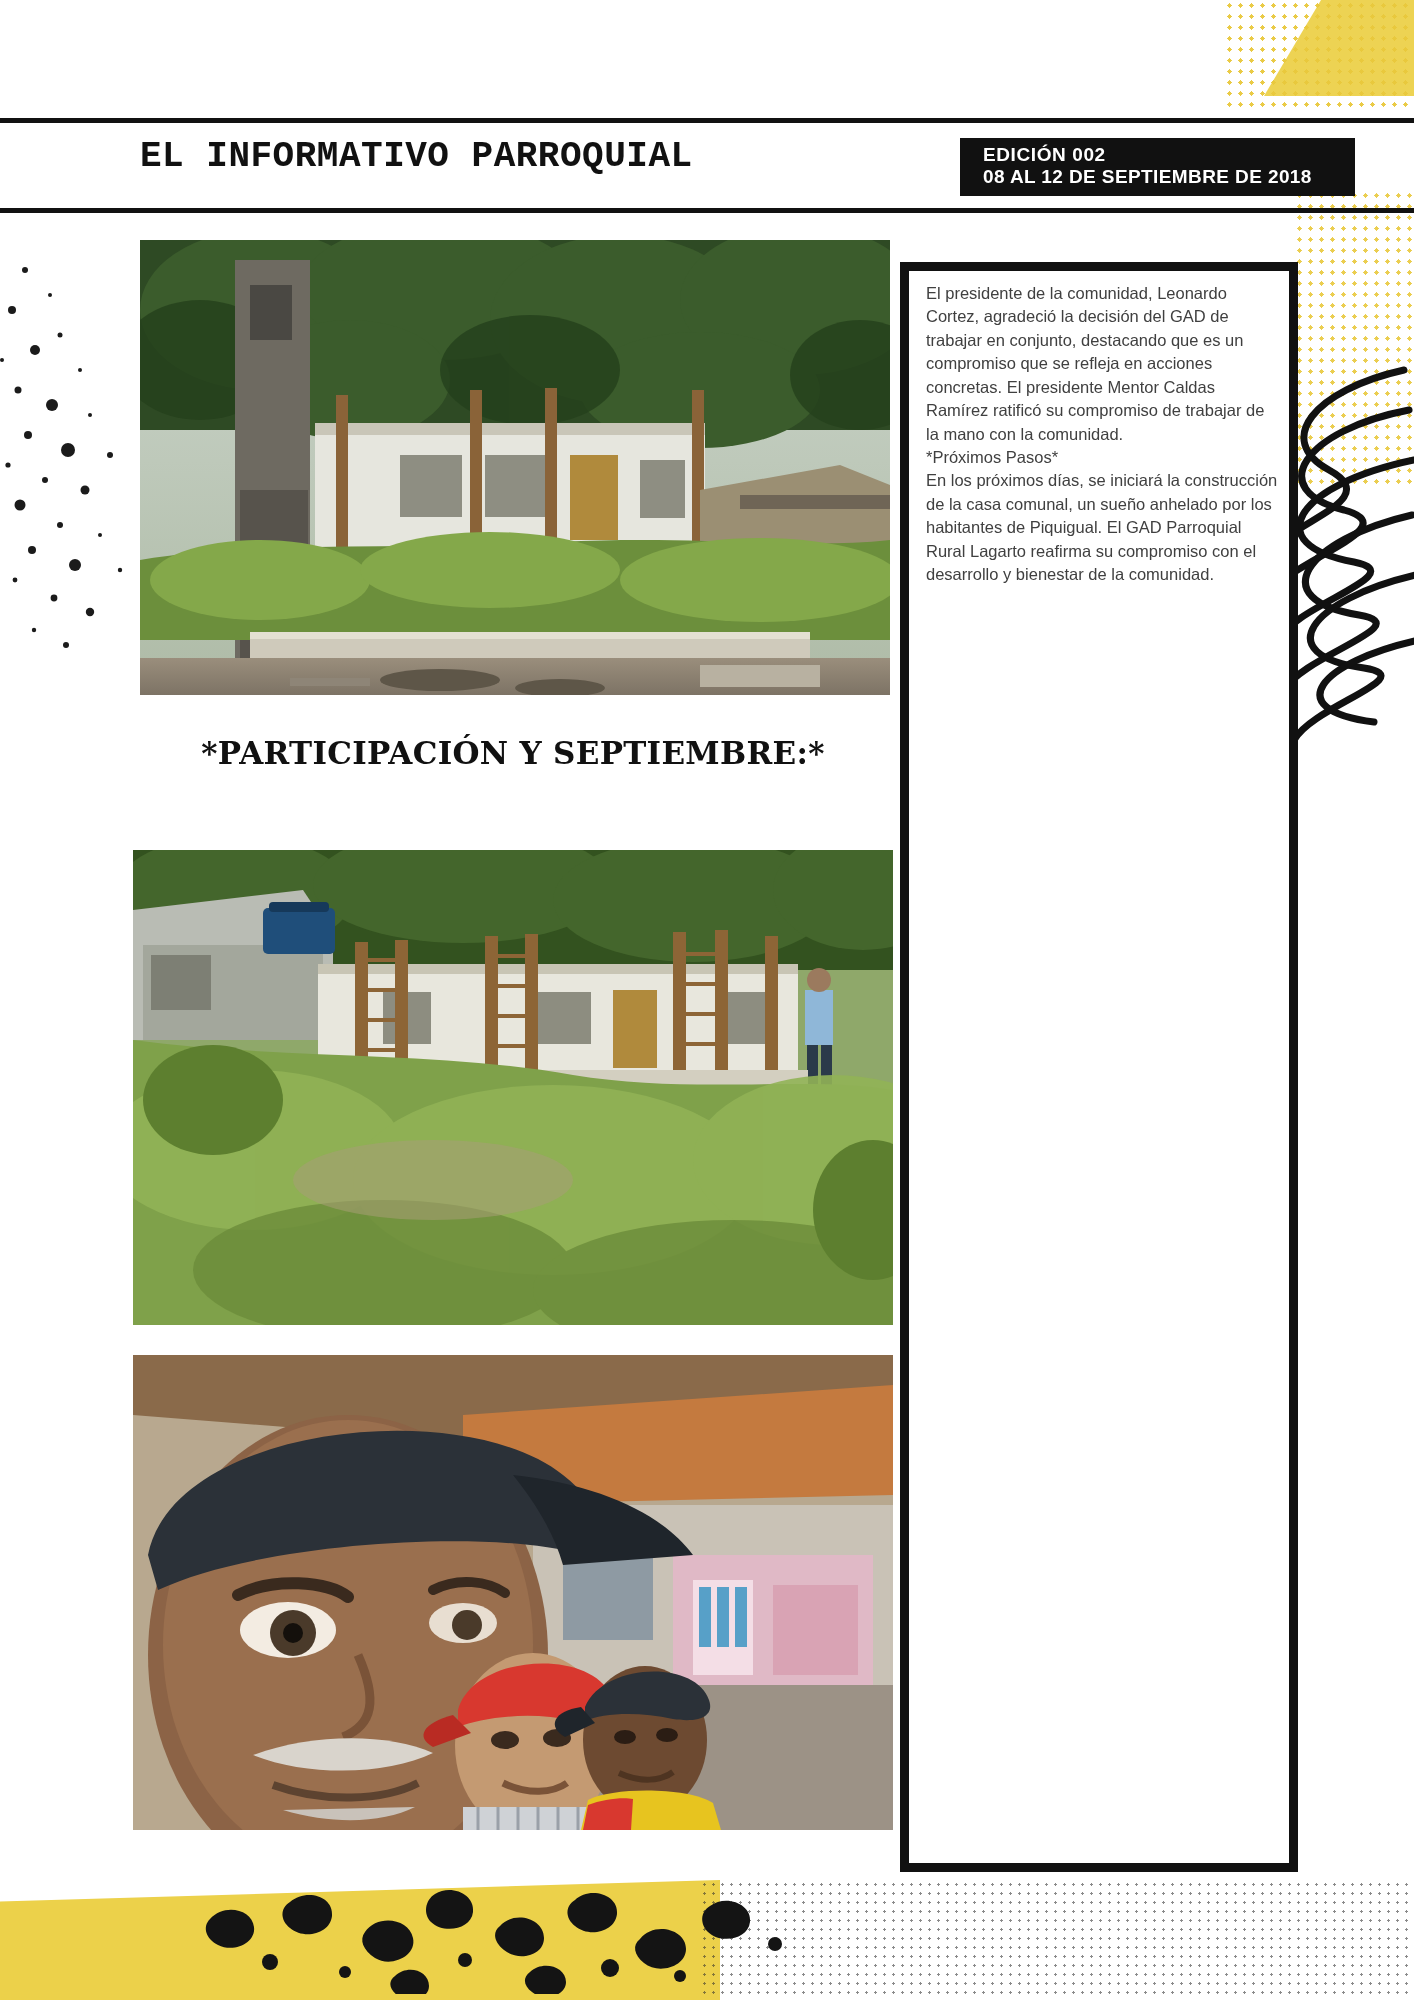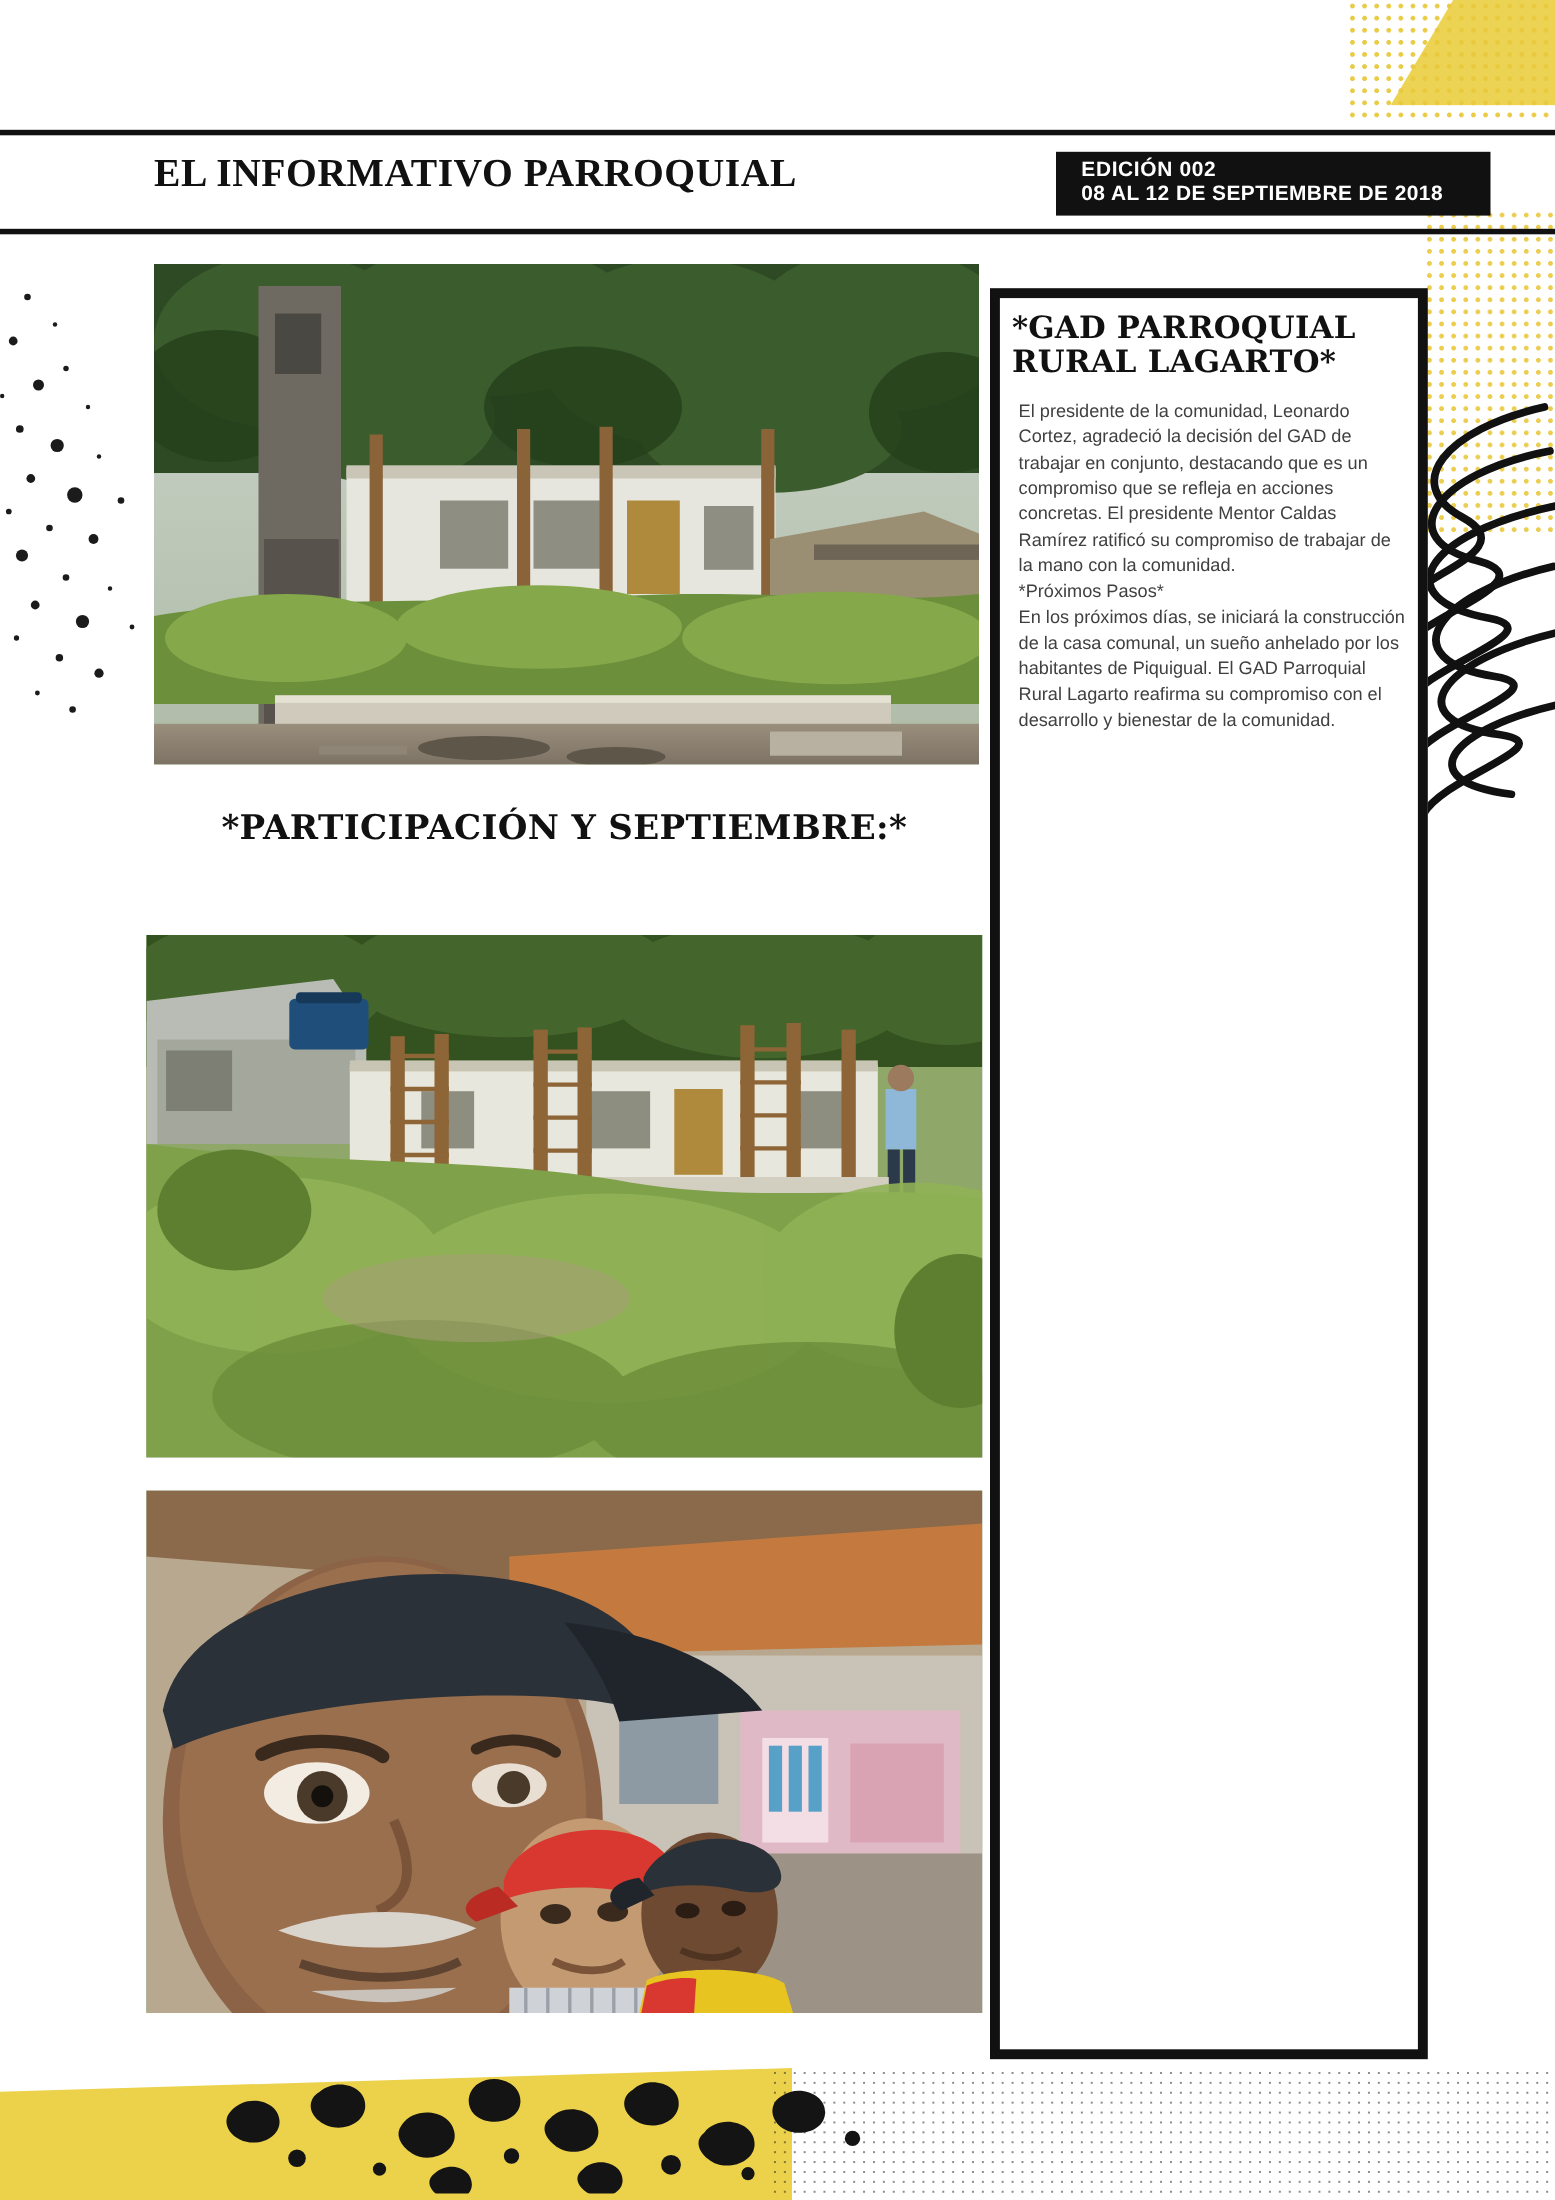--- a/index.html
+++ b/index.html
@@ -75,21 +75,21 @@
     height: 5px;
     background: #111111;
   }
   .masthead {
     position: absolute;
     left: 140px;
     top: 136px;
     font-size: 36px;
     font-weight: 700;
     letter-spacing: 0.5px;
-    font-family: Liberation Serif, serif;
+    font-family: Liberation Mono, monospace;
     color: #111111;
     white-space: nowrap;
   }
   .edition-box {
     position: absolute;
     left: 960px;
     top: 138px;
     width: 395px;
     background: #111111;
     color: #ffffff;
@@ -609,21 +609,20 @@
       <circle cx="120" cy="310" r="5"></circle>
         <circle cx="200" cy="340" r="4.5"></circle>
         <circle cx="285" cy="360" r="4"></circle>
       <circle cx="60" cy="380" r="4"></circle>
     </g>
   </svg>
 </div>
 
 <div class="article-frame"></div>
 <div class="article">
-  <h2>*GAD PARROQUIAL RURAL LAGARTO*</h2>
   <p>El presidente de la comunidad, Leonardo Cortez, agradeció la decisión del GAD de trabajar en conjunto, destacando que es un compromiso que se refleja en acciones concretas. El presidente Mentor Caldas Ramírez ratificó su compromiso de trabajar de la mano con la comunidad.
 *Próximos Pasos*
 En los próximos días, se iniciará la construcción de la casa comunal, un sueño anhelado por los habitantes de Piquigual. El GAD Parroquial Rural Lagarto reafirma su compromiso con el desarrollo y bienestar de la comunidad.</p>
 </div>
 
 <div class="footer-yellow"></div>
 <div class="footer-speckle"></div>
 <svg class="footer-splash" viewBox="0 0 620 110" xmlns="http://www.w3.org/2000/svg">
   <g fill="#141414">
     <path d="M30 35 c14-16 42-10 44 8 c2 16-20 26-36 18 c-12-6-16-18-8-26 Z"></path>

